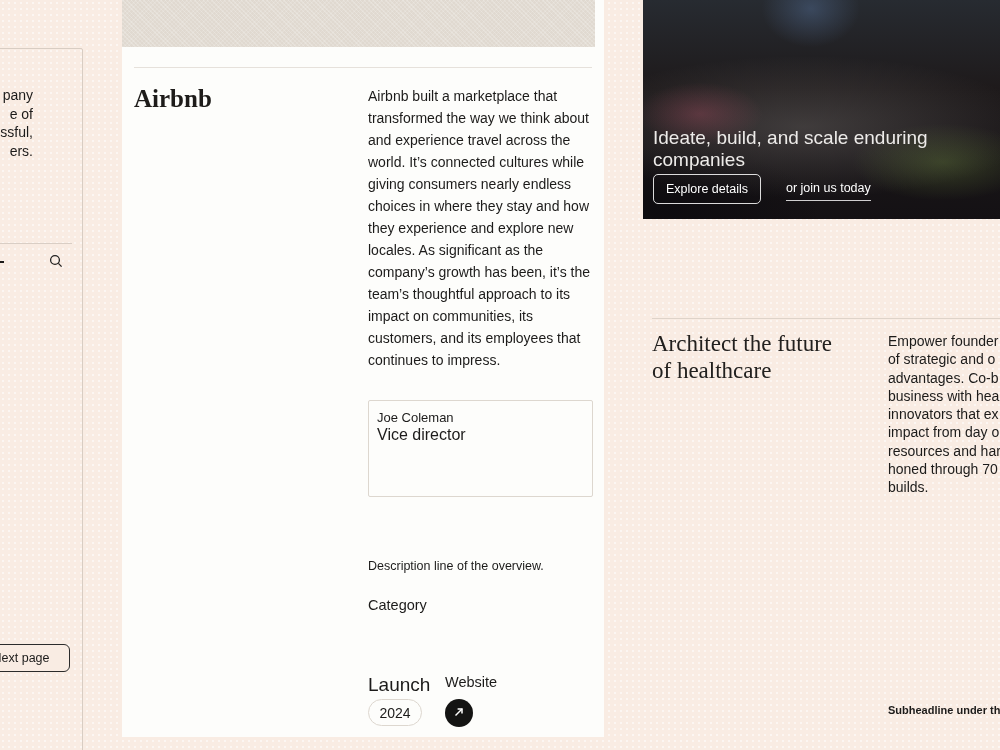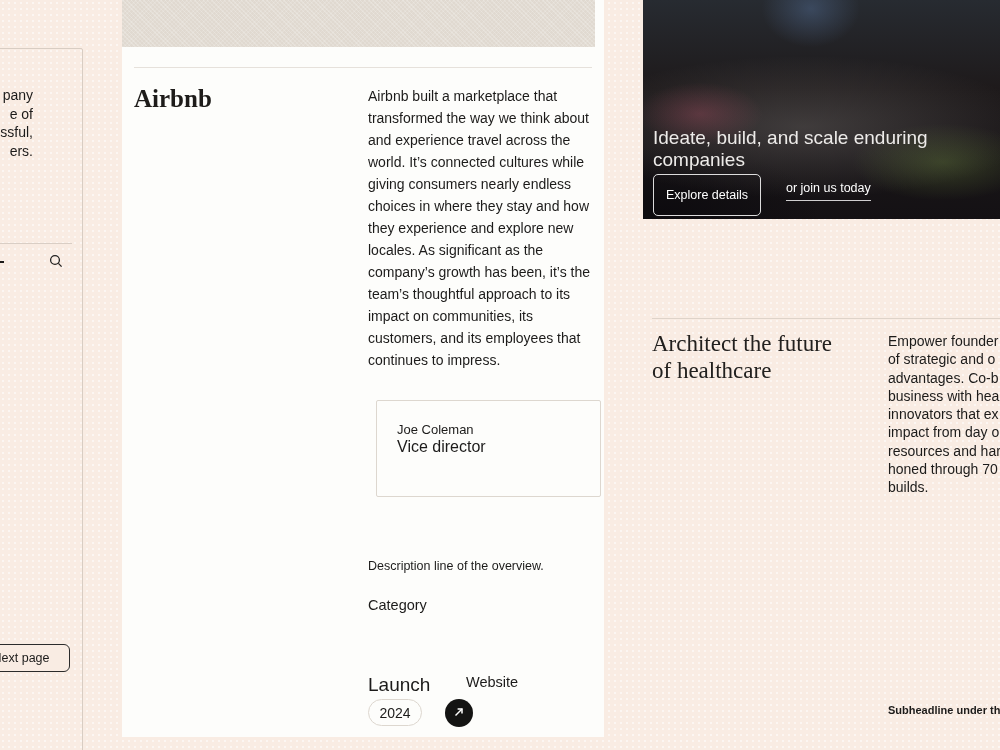--- a/index.html
+++ b/index.html
@@ -39,29 +39,29 @@
     position:absolute; left:122px; top:0; width:473px; height:47px;
     background-color:#e0d9d0;
     background-image:
       repeating-linear-gradient(45deg, rgba(255,255,255,0.20) 0 1px, transparent 1px 3px),
       repeating-linear-gradient(-45deg, rgba(255,255,255,0.12) 0 1px, transparent 1px 3px);
   }
   .mid-hr { position:absolute; left:134px; top:67px; width:458px; height:1px; background:#e6e1db; }
   .mid-title { position:absolute; left:134px; top:84px; font-size:25px; line-height:1.2; color:#1e1c1a; font-weight:700; }
   .mid-para { position:absolute; left:368px; top:85px; width:226px; font-size:14px; line-height:22px; color:#1c1b1a; }
   .person-card {
-    position:absolute; left:376px; top:400px; width:225px; height:97px;
-    background:#fdfdfb; border:1px solid #ddd7cf; border-radius:2px; padding:20px;
+    position:absolute; left:368px; top:400px; width:225px; height:97px;
+    background:#fdfdfb; border:1px solid #ddd7cf; border-radius:2px; padding:8px;
   }
   .person-name { font-size:13px; line-height:17px; color:#1c1b1a; }
   .person-role { font-size:16px; line-height:17px; color:#1c1b1a; }
   .overview-note { position:absolute; left:368px; top:559px; font-size:12.5px; color:#1c1b1a; }
   .category-label { position:absolute; left:368px; top:597px; font-size:14.5px; color:#1c1b1a; }
   .launch-label  { position:absolute; left:368px; top:674px; font-size:19px; color:#1c1b1a; }
-  .website-label { position:absolute; left:445px; top:674px; font-size:14.5px; color:#1c1b1a;margin-left:21px; }
+  .website-label { position:absolute; left:445px; top:674px; font-size:14.5px; color:#1c1b1a; }
   .year-pill {
     position:absolute; left:368px; top:699px; width:54px; height:27px;
     border:1px solid #ddd7cf; border-radius:14px; background:#fdfdfb;
     display:flex; align-items:center; justify-content:center; font-size:14px;
   }
   .website-btn {
     position:absolute; left:445px; top:699px; width:28px; height:28px; border-radius:50%;
     background:#141413; display:flex; align-items:center; justify-content:center; cursor:pointer;
   }
 
@@ -72,21 +72,21 @@
       radial-gradient(90px 45px at 16% 52%, rgba(195,85,110,0.30), transparent 70%),
       radial-gradient(130px 55px at 84% 74%, rgba(115,145,65,0.33), transparent 70%),
       radial-gradient(70px 55px at 47% 4%,  rgba(90,120,165,0.40), transparent 70%),
       radial-gradient(310px 95px at 45% 58%, rgba(195,190,185,0.22), transparent 75%),
       radial-gradient(210px 85px at 6% 96%, rgba(12,10,14,0.85), transparent 75%),
       linear-gradient(180deg, #272b31 0%, #1e1a1b 40%, #141114 100%);
   }
   .hero-title { position:absolute; left:9px; top:63px; font-size:41px; line-height:1.1; color:#fbfaf8; font-weight:400; }
   .hero-sub { position:absolute; left:10px; top:127px; font-size:19px; color:#edebe9; }
   .hero-btn {
-    position:absolute; left:10px; top:174px; width:108px; height:42px;
+    position:absolute; left:10px; top:174px; width:108px; height:30px;
     border:1px solid rgba(255,255,255,0.85); border-radius:5px;
     display:flex; align-items:center; justify-content:center;
     font-size:12.5px; color:#ffffff; cursor:pointer; background:transparent;
   }
   .hero-link {
     position:absolute; left:143px; top:181px; font-size:12.5px; color:#ffffff;
     padding-bottom:5px; border-bottom:1px solid rgba(255,255,255,0.8); cursor:pointer;
   }
   .right-hr { position:absolute; left:652px; top:318px; width:348px; height:1px; background:#ded3c9; }
   .right-heading {

